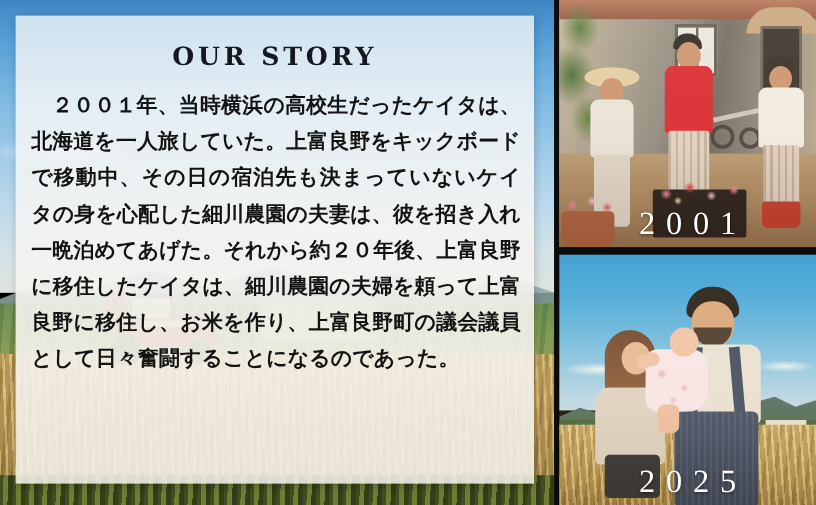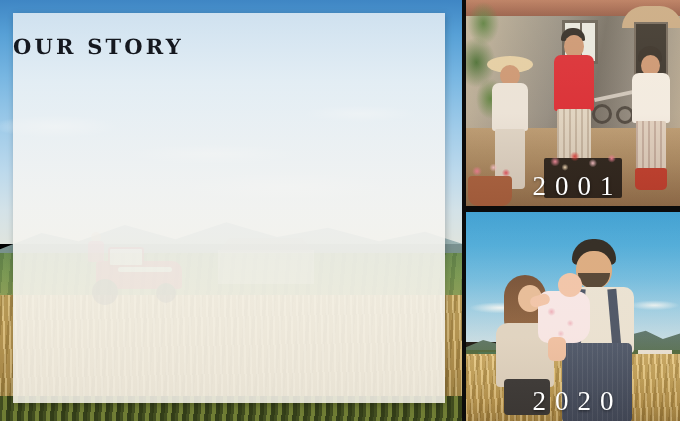--- a/index.html
+++ b/index.html
@@ -128,21 +128,21 @@
         rgba(238,243,246,.90) 18%,
         rgba(244,244,242,.91) 45%,
         rgba(245,243,236,.90) 72%,
         rgba(243,240,232,.88) 100%);
     box-shadow:1px 2px 7px rgba(0,0,0,.22);
     overflow:hidden;
   }
 
   #story-title{
     margin-top:21px;
-    text-align:left;
+    text-align:center;
     font-family:"DejaVu Serif","Liberation Serif",serif;
     font-weight:bold;
     font-size:21px;
     letter-spacing:3.2px;
     color:#15181f;
     text-rendering:geometricPrecision;
   }
 
   #story-body{
     margin:14px 11px 0 13px;
@@ -446,20 +446,21 @@
       <div class="bg-person">
         <div class="head"></div>
         <div class="torso"></div>
       </div>
     </div>
 
     <div id="story-panel">
       <div id="story-title">OUR STORY</div>
 
       <div id="story-body">
+        <p>２００１年、当時横浜の高校生だったケイタは、北海道を一人旅していた。上富良野をキックボードで移動中、その日の宿泊先も決まっていないケイタの身を心配した細川農園の夫妻は、彼を招き入れ一晩泊めてあげた。それから約２０年後、上富良野に移住したケイタは、細川農園の夫婦を頼って上富良野に移住し、お米を作り、上富良野町の議会議員として日々奮闘することになるのであった。</p>
       </div>
     </div>
   </div>
 
   <div id="right-col">
 
     <div class="photo" id="photo-2001">
       <div class="p1-wall"></div>
       <div class="p1-housebody"></div>
       <div class="p1-roofline"></div>
@@ -535,16 +536,16 @@
 
       <div id="p2-baby">
         <div class="body"></div>
         <div class="head"></div>
         <div class="arm"></div>
         <div class="leg"></div>
       </div>
 
       <div class="p2-grade"></div>
 
-      <div class="year-label">2020</div>
+      <div class="year-label">2025</div>
     </div>
   </div>
 </div>
 
 </body></html>

